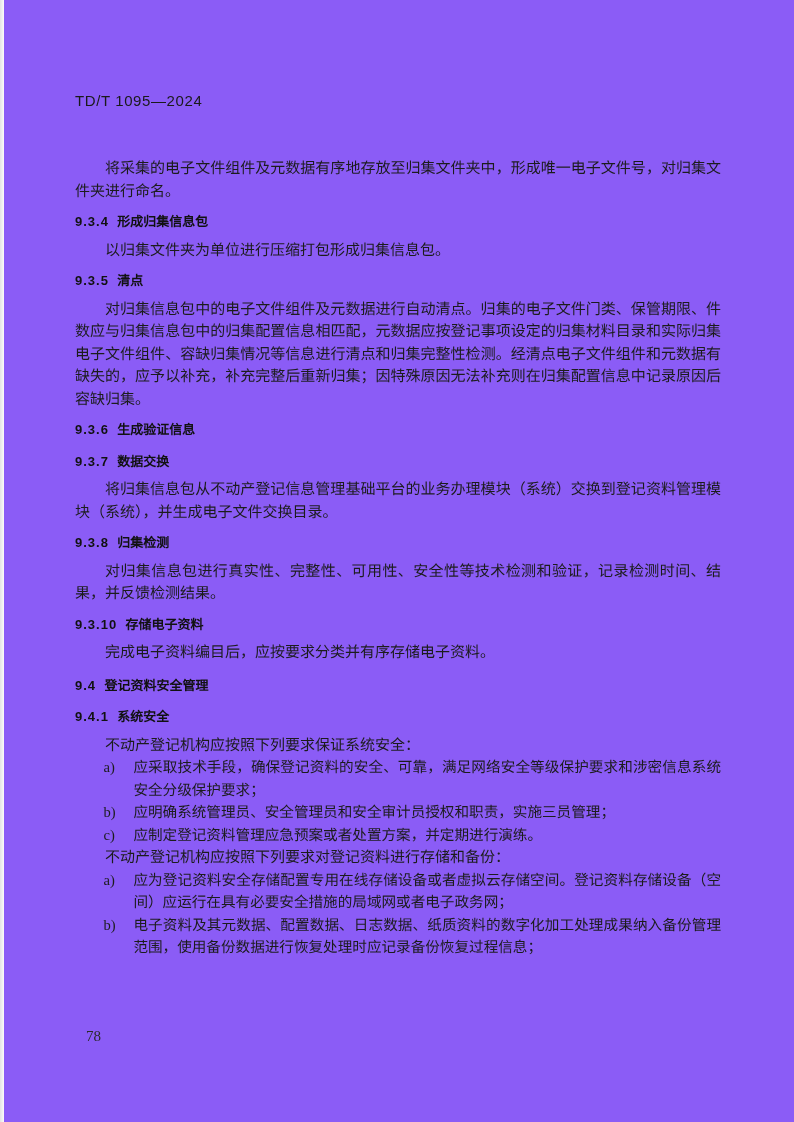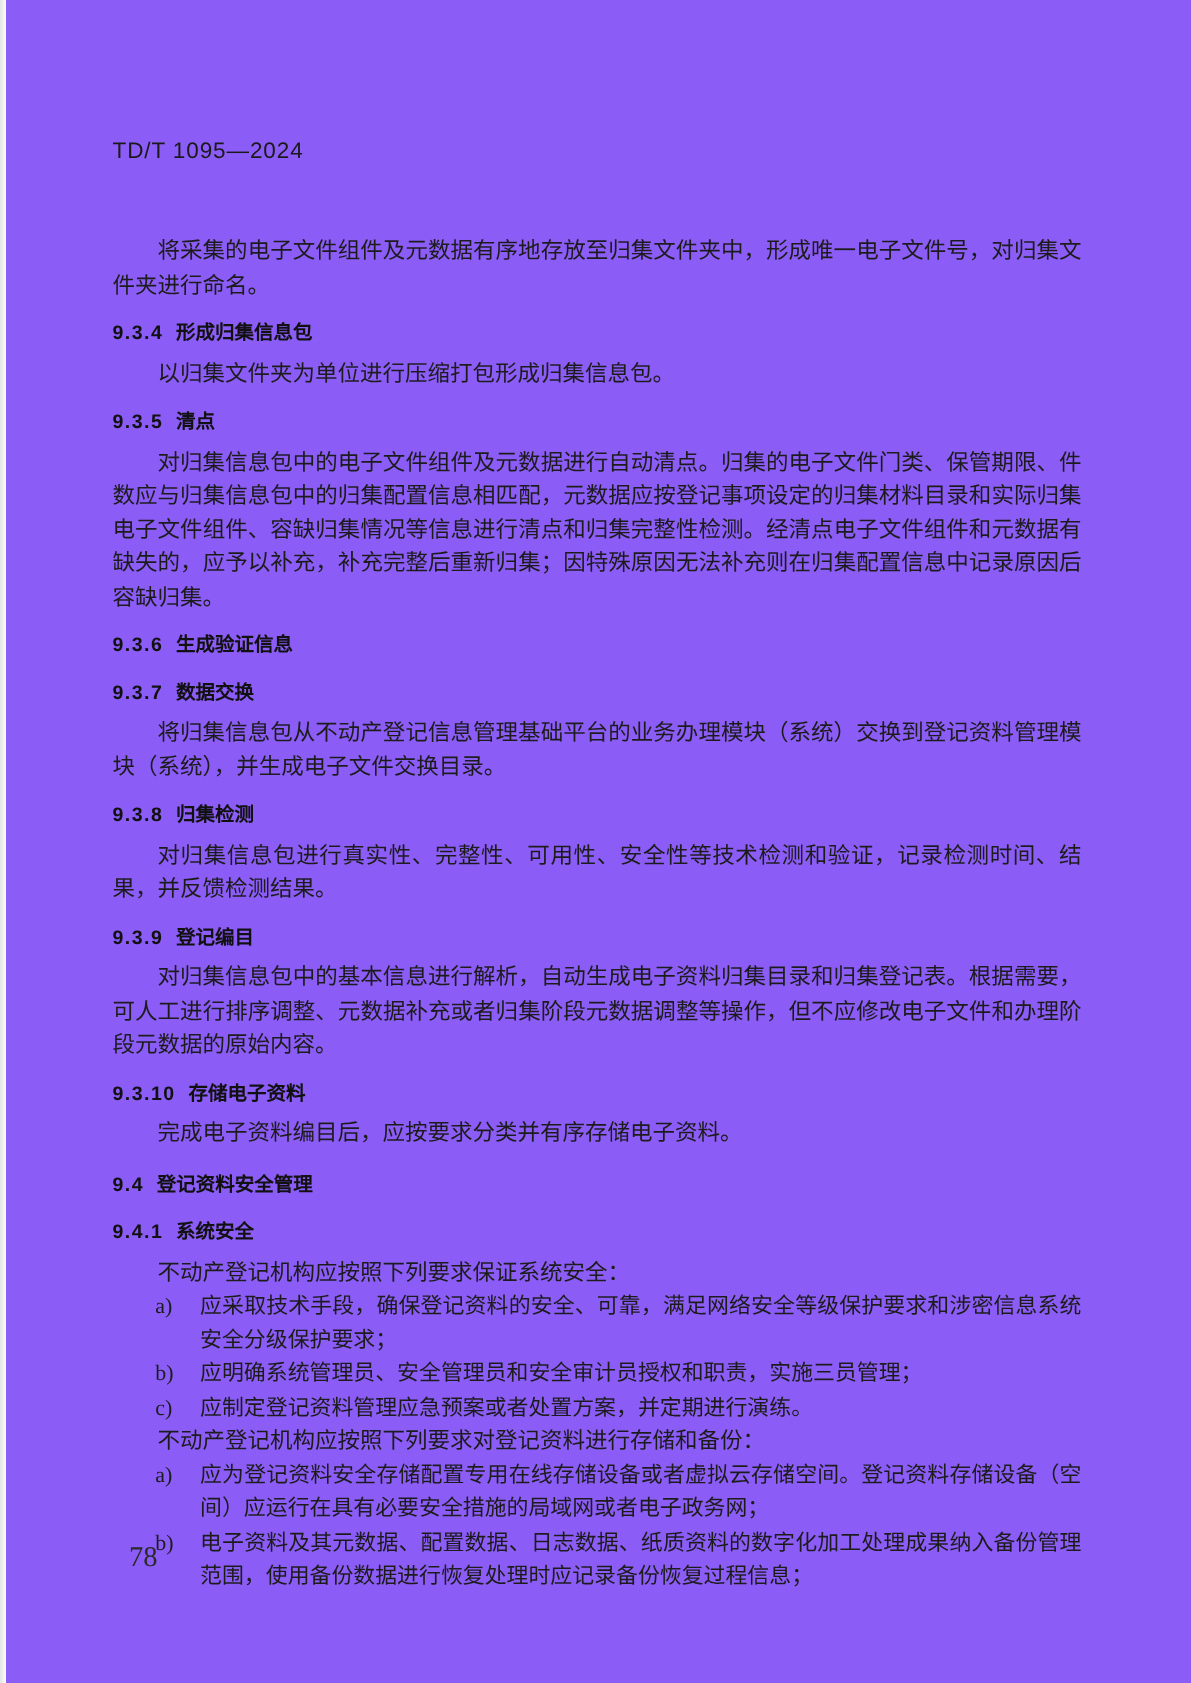--- a/index.html
+++ b/index.html
@@ -74,21 +74,21 @@
   }
   .list-label {
     position: absolute;
     left: 1.95em;
     top: 0;
   }
   .page-number {
     position: absolute;
     left: 86px;
     top: 1028px;
-    font-size: 19px;
+    font-size: 15px;
     color: #2a2a2a;
   }
 </style>
 </head>
 <body>
 
 <div class="page">
   <div class="page-edge-left"></div>
 
   <div class="doc-header">TD/T 1095—2024</div>
@@ -129,27 +129,20 @@
     </article>
 
     <article class="section">
       <h3 class="sec-heading">
         <span class="sec-num">9.3.8</span>
         <span class="sec-title">归集检测</span>
       </h3>
       <p class="body-para">对归集信息包进行真实性、完整性、可用性、安全性等技术检测和验证，记录检测时间、结果，并反馈检测结果。</p>
     </article>
 
-    <article class="section">
-      <h3 class="sec-heading">
-        <span class="sec-num">9.3.9</span>
-        <span class="sec-title">登记编目</span>
-      </h3>
-      <p class="body-para">对归集信息包中的基本信息进行解析，自动生成电子资料归集目录和归集登记表。根据需要，可人工进行排序调整、元数据补充或者归集阶段元数据调整等操作，但不应修改电子文件和办理阶段元数据的原始内容。</p>
-    </article>
 
     <article class="section">
       <h3 class="sec-heading">
         <span class="sec-num">9.3.10</span>
         <span class="sec-title">存储电子资料</span>
       </h3>
       <p class="body-para">完成电子资料编目后，应按要求分类并有序存储电子资料。</p>
     </article>
 
     <article class="section">

